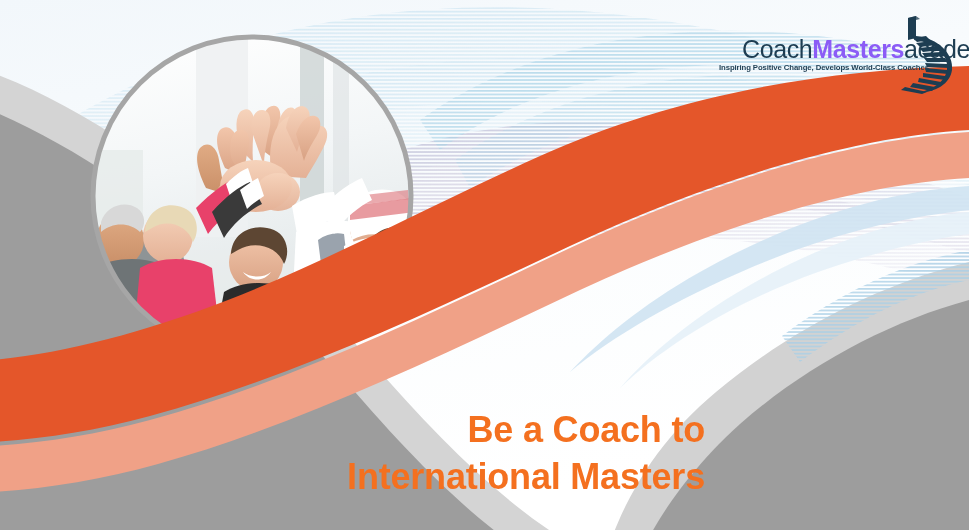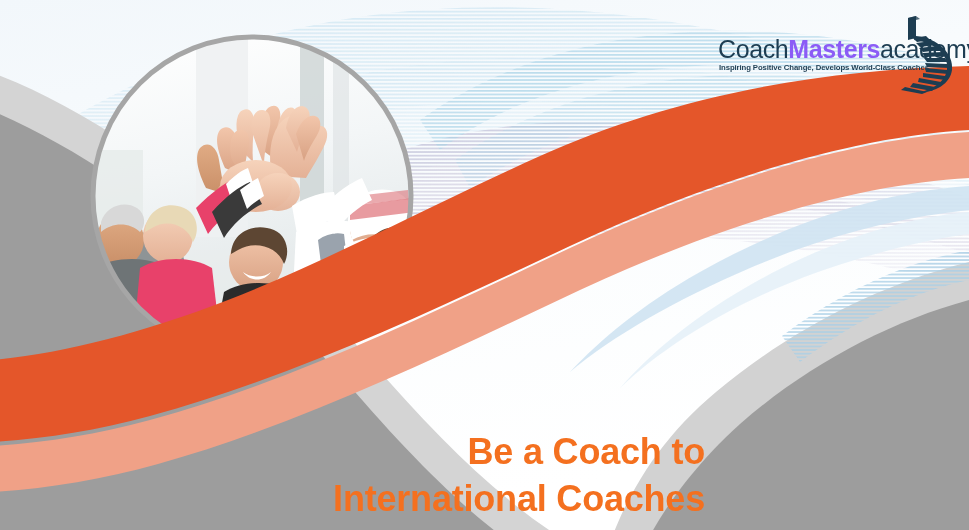--- a/index.html
+++ b/index.html
@@ -39,20 +39,21 @@
     top: 10px;
     left: 0;
     white-space: nowrap;
     font-size: 25px;
     line-height: 26px;
     letter-spacing: -0.4px;
   }
   .lw-coach {
     color: #1d3d52;
     font-weight: 400;
+    margin-left: 24px;
   }
   .lw-masters {
     color: #8b5cf6;
     font-weight: 700;
   }
   .lw-academy {
     color: #1d3d52;
     font-weight: 400;
   }
   .logo-tagline {
@@ -74,21 +75,21 @@
     left: 162px;
     width: 86px;
     height: 80px;
   }
 
   
   .headline {
     position: absolute;
     z-index: 40;
     right: 264px;
-    bottom: 8px;
+    bottom: 30px;
     text-align: right;
     color: #f4701f;
     font-weight: 700;
     font-size: 36px;
     line-height: 47px;
     letter-spacing: -0.2px;
     white-space: nowrap;
   }
   .headline-line {
     display: block;
@@ -335,16 +336,16 @@
         <path d="M 25,73 L 47,78 L 42,80 L 21,76 Z"></path>
 
         <path d="M 36,22 C 58,24 74,40 72,56 C 70,70 56,78 38,79
                  C 54,75 66,67 67,55 C 69,41 54,28 34,26 Z"></path>
       </g>
     </svg>
   </div>
 
   <div class="headline">
     <span class="headline-line">Be a Coach to</span>
-    <span class="headline-line">International Coaches</span>
+    <span class="headline-line">International Masters</span>
   </div>
 
 </div>
 
 </body></html>

